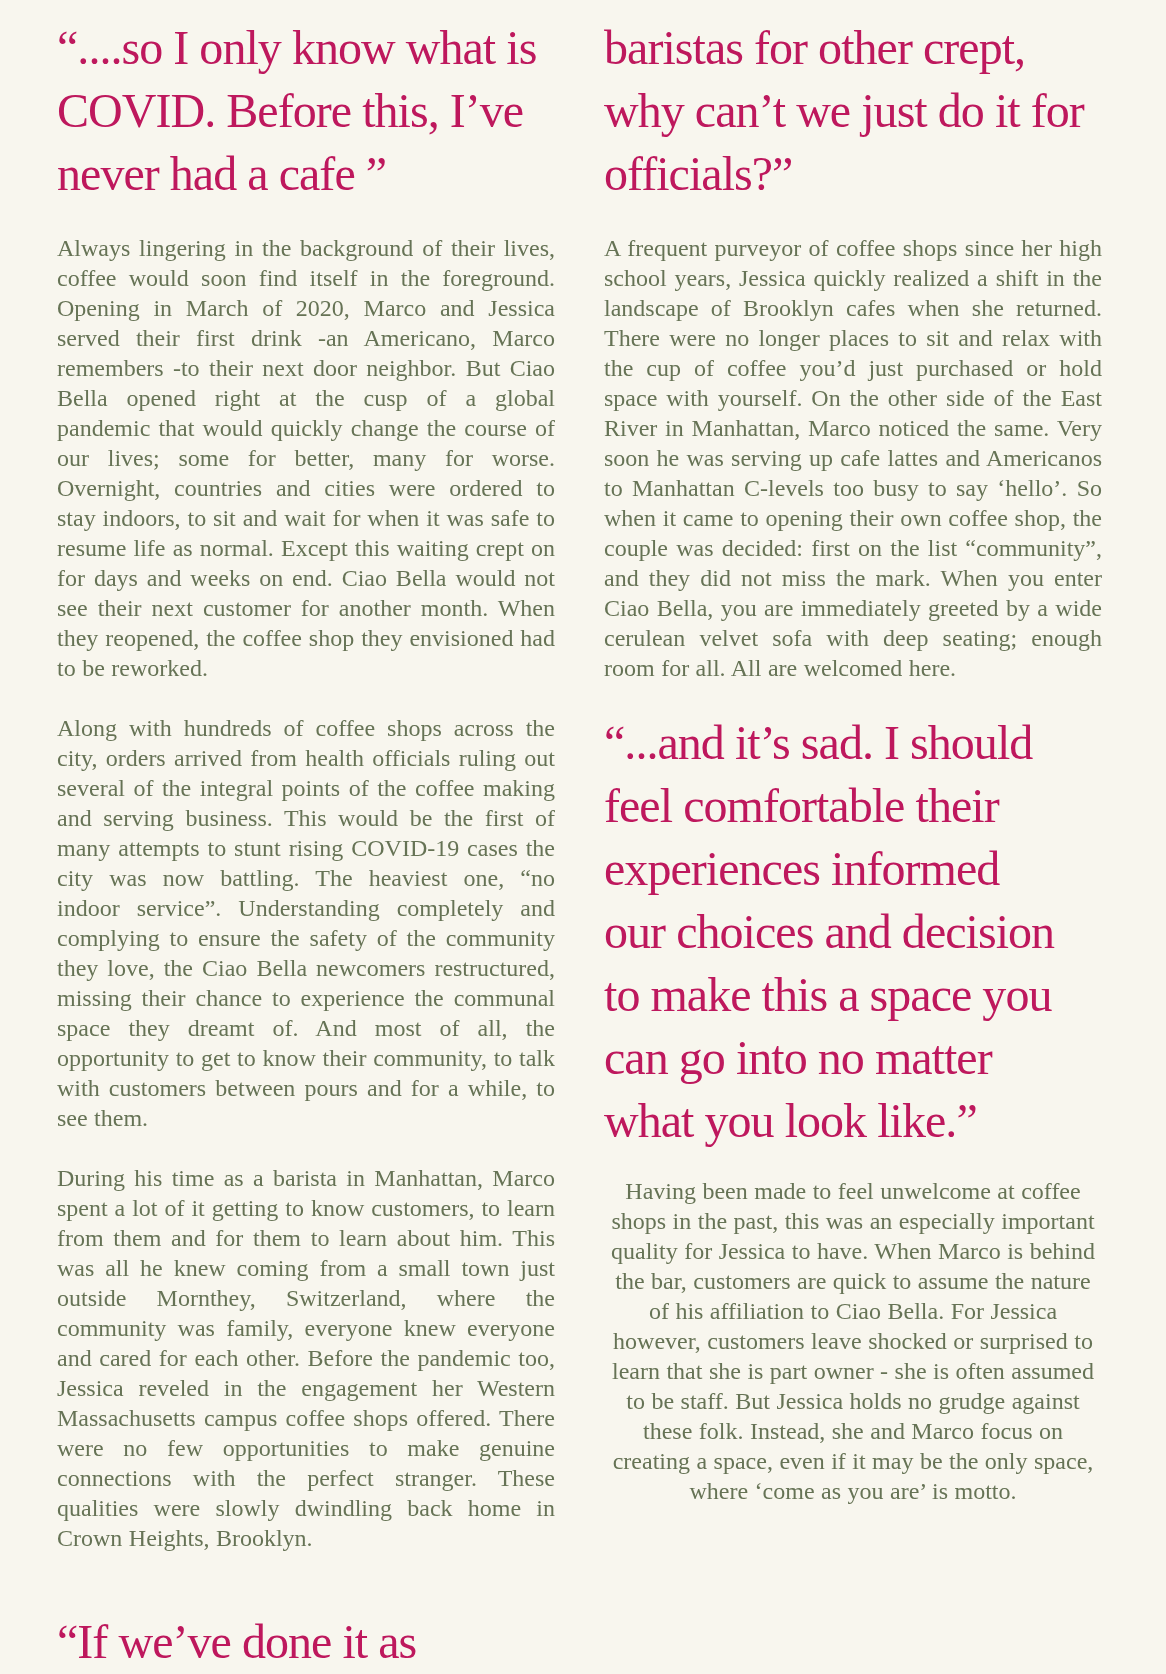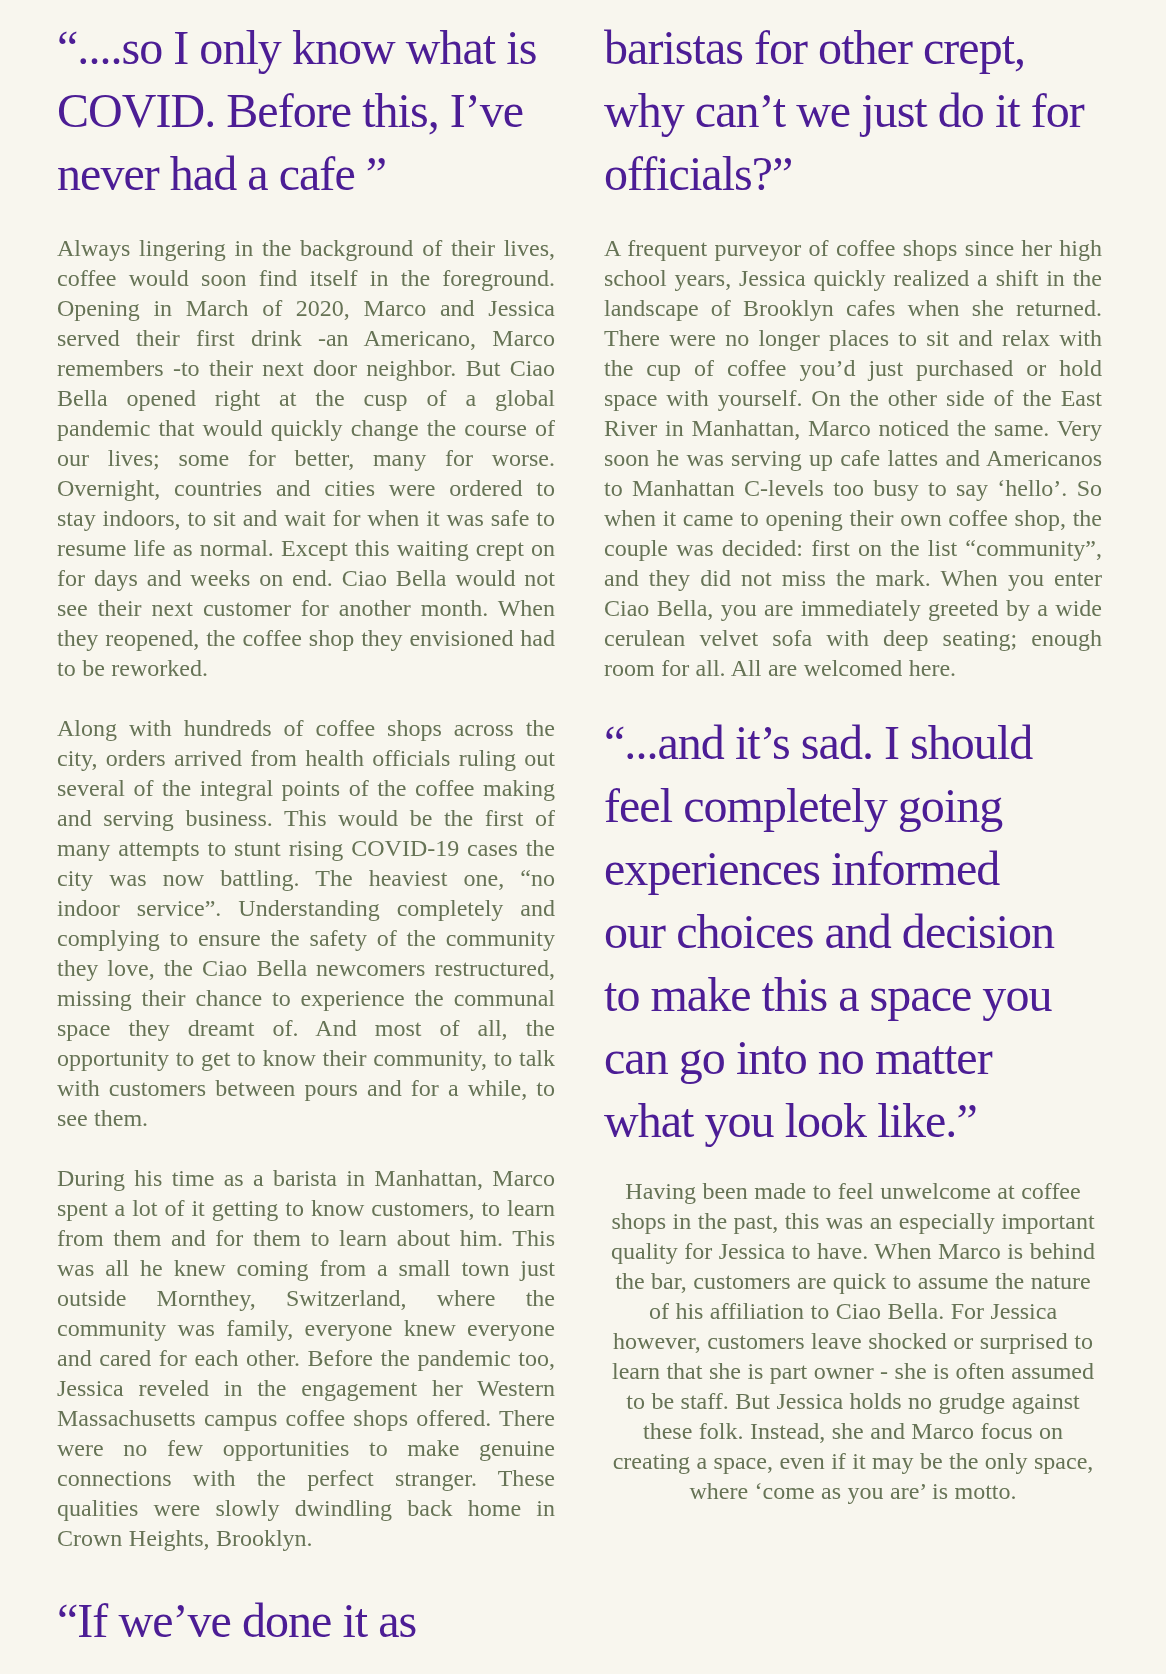--- a/index.html
+++ b/index.html
@@ -22,37 +22,37 @@
   .col {
     flex: 0 0 498px;
     width: 498px;
   }
   .pull-quote {
     margin: 0;
     font-size: 48px;
     line-height: 63px;
     font-weight: 300;
     letter-spacing: -0.02em;
-    color: #4c1d95;
+    color: #be185d;
   }
   .pull-quote .quote-line {
     display: block;
     white-space: nowrap;
   }
   p.body-text {
     margin: 30px 0 0 0;
     font-size: 24px;
     line-height: 30px;
     color: #667355;
     text-align: justify;
     word-spacing: 0.02em;
   }
   .pull-quote + p.body-text { margin-top: 28px; }
   .pull-quote.quote-mid { margin-top: 28px; }
-  .pull-quote.quote-bottom { margin-top: 36px; }
+  .pull-quote.quote-bottom { margin-top: 57px; }
   p.body-text.ragged {
     text-align: center;
     margin-top: 24px;
     line-height: 30px;
   }
 </style>
 </head>
 <body>
 
 <div class="page">
@@ -73,21 +73,21 @@
 
   <div class="col">
     <h1 class="pull-quote">
       <span class="quote-line">baristas for other crept,</span>
       <span class="quote-line">why can’t we just do it for</span>
       <span class="quote-line">officials?”</span>
     </h1>
     <p class="body-text">A frequent purveyor of coffee shops since her high school years, Jessica quickly realized a shift in the landscape of Brooklyn cafes when she returned. There were no longer places to sit and relax with the cup of coffee you’d just purchased or hold space with yourself. On the other side of the East River in Manhattan, Marco noticed the same. Very soon he was serving up cafe lattes and Americanos to Manhattan C-levels too busy to say ‘hello’. So when it came to opening their own coffee shop, the couple was decided: first on the list “community”, and they did not miss the mark. When you enter Ciao Bella, you are immediately greeted by a wide cerulean velvet sofa with deep seating; enough room for all. All are welcomed here.</p>
     <h2 class="pull-quote quote-mid">
       <span class="quote-line">“...and it’s sad. I should</span>
-      <span class="quote-line">feel completely going</span>
+      <span class="quote-line">feel comfortable their</span>
       <span class="quote-line">experiences informed</span>
       <span class="quote-line">our choices and decision</span>
       <span class="quote-line">to make this a space you</span>
       <span class="quote-line">can go into no matter</span>
       <span class="quote-line">what you look like.”</span>
     </h2>
     <p class="body-text ragged">Having been made to feel unwelcome at coffee shops in the past, this was an especially important quality for Jessica to have. When Marco is behind the bar, customers are quick to assume the nature of his affiliation to Ciao Bella. For Jessica however, customers leave shocked or surprised to learn that she is part owner - she is often assumed to be staff. But Jessica holds no grudge against these folk. Instead, she and Marco focus on creating a space, even if it may be the only space, where ‘come as you are’ is motto.</p>
   </div>
 
 </div>

